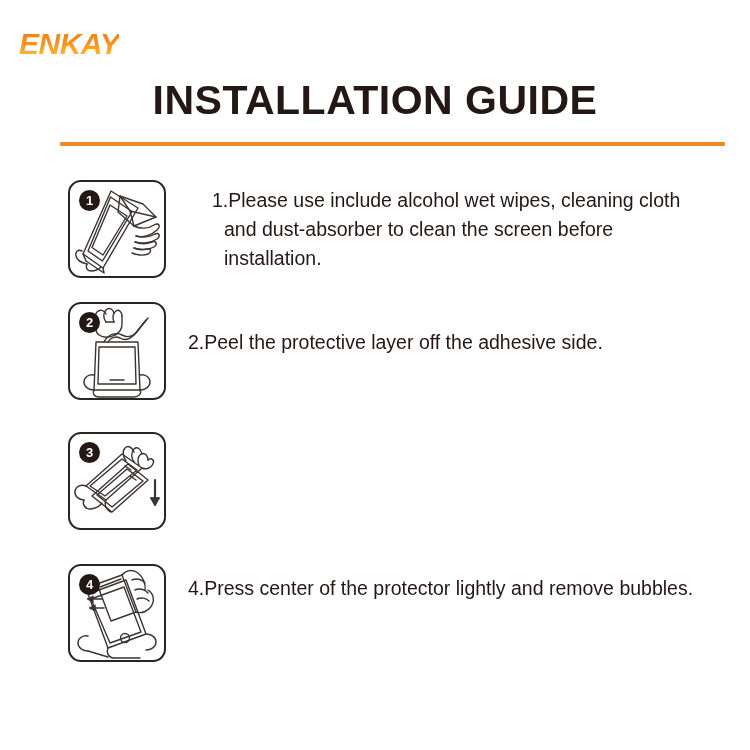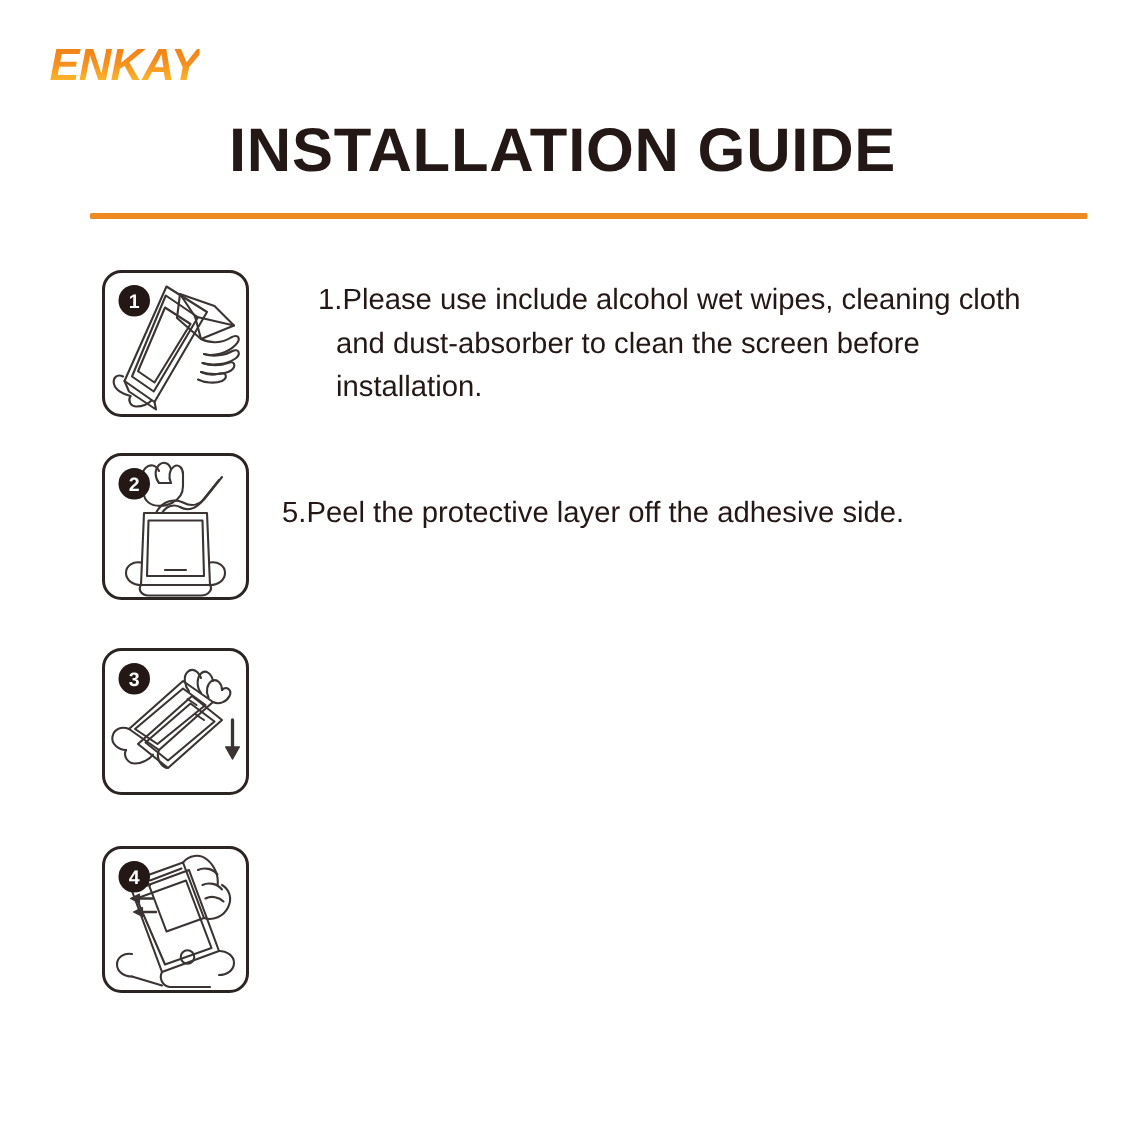--- a/index.html
+++ b/index.html
@@ -11,21 +11,21 @@
     width: 750px;
     height: 750px;
     font-family: "Liberation Sans", sans-serif;
     overflow: hidden;
     position: relative;
   }
 
   
   .brand {
     position: absolute;
-    left: 33px;
+    left: 19px;
     top: 28px;
     width: 200px;
     height: 34px;
   }
   .brand-text {
     font-family: "Liberation Sans", sans-serif;
     font-size: 30px;
     font-weight: bold;
     font-style: italic;
     letter-spacing: -0.5px;
@@ -193,21 +193,21 @@
           <path d="M45 31 C49 29 52 25 52 20 L52 12"></path>
           <path d="M36 18 L44 18"></path>
 
           <path d="M24 86 C19 86 14 83 14 78 C14 73 19 70 24 71"></path>
           <path d="M70 86 C75 86 80 83 80 78 C80 73 75 70 70 71"></path>
           <path d="M24 86 C22 89 24 93 29 93 L64 93 C69 93 72 89 70 86"></path>
         </g>
       </svg>
     </div>
     <div class="step-body">
-      <div class="step-text">5.Peel the protective layer off the adhesive side.</div>
+      <div class="step-text">2.Peel the protective layer off the adhesive side.</div>
     </div>
   </div>
 
   <div class="step step-3">
     <div class="thumb">
       <div class="badge">3</div>
       <svg width="94" height="94" viewBox="0 0 94 94">
         <g fill="none" stroke="#3a3432" stroke-width="1.4" stroke-linejoin="round" stroke-linecap="round">
 
           <path d="M22 62 L58 30 L78 46 L42 78 Z"></path>
@@ -261,15 +261,18 @@
           <path d="M34 42 L21 42" stroke-width="1.6"></path>
           <path d="M25 39 L19 42 L25 45 Z" fill="#3a3432" stroke-width="0.8"></path>
 
           <path d="M18 70 C13 69 8 72 8 77 C8 82 13 85 18 85"></path>
           <path d="M38 82 C36 86 38 91 43 92 L70 92"></path>
           <path d="M76 68 C81 68 86 71 86 76 C86 81 81 84 76 84"></path>
           <path d="M18 85 L38 91"></path>
         </g>
       </svg>
     </div>
+    <div class="step-body">
+      <div class="step-text">4.Press center of the protector lightly and remove bubbles.</div>
+    </div>
   </div>
 
 </div>
 
 </body></html>

